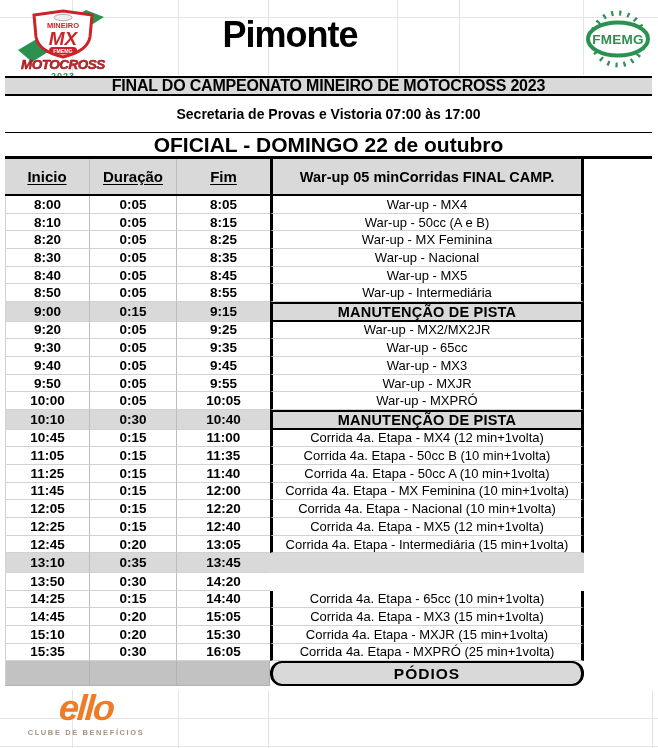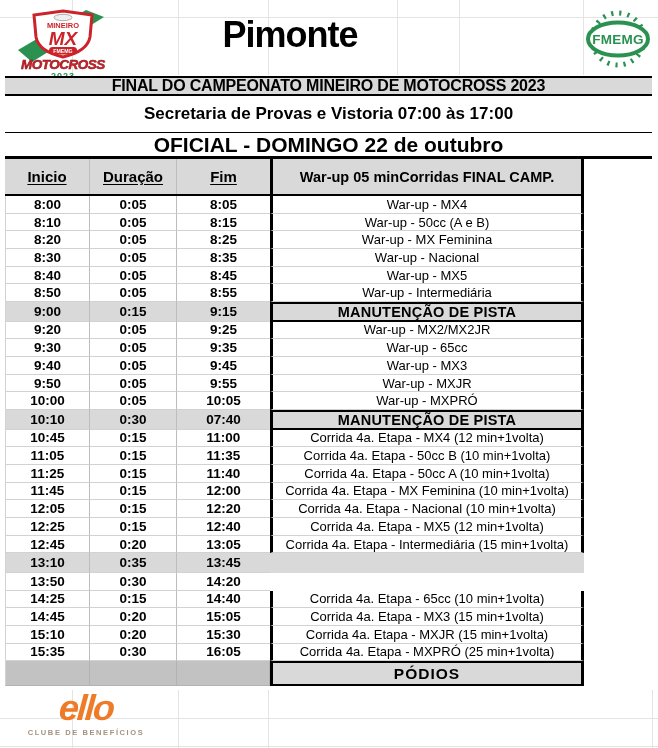--- a/index.html
+++ b/index.html
@@ -15,21 +15,21 @@
       font-size:36px;font-weight:bold;letter-spacing:-1px;}
   .logo-left{position:absolute;left:16px;top:4px;}
   .logo-right{position:absolute;left:583px;top:8px;}
 
   
   .banner{position:absolute;left:5px;width:647px;box-sizing:border-box;display:flex;
           align-items:center;justify-content:center;}
   .banner-champ{top:76px;height:20px;background:#d9d9d9;border-top:2px solid #000;
           border-bottom:2px solid #000;font-weight:bold;font-size:16px;letter-spacing:-0.2px;}
   .banner-secret{top:96px;height:37px;background:#fff;border-bottom:1px solid #000;
-          font-weight:bold;font-size:17px;}
+          font-weight:bold;font-size:14px;}
   .banner-oficial{top:133px;height:26px;background:#fff;border-bottom:3px solid #000;
           font-weight:bold;font-size:21px;}
 
   
   .sched{position:absolute;left:5px;top:159px;width:579px;box-sizing:border-box;}
   .hrow{display:flex;height:37px;background:#d9d9d9;border-bottom:2.5px solid #000;box-sizing:border-box;}
   .hcell{display:flex;align-items:center;justify-content:center;box-sizing:border-box;
          font-weight:bold;font-size:15px;}
   .hcell u{text-underline-offset:2px;}
   .c1{width:85px;border-right:1px solid #bdbdbd;}
@@ -44,21 +44,21 @@
   .row .tcell.c1{border-left:1px solid #d2d2d2;}
   .row .ecell{flex:1;display:flex;align-items:center;justify-content:center;box-sizing:border-box;
       font-size:13px;border-left:3px solid #000;border-right:3px solid #000;
       border-bottom:1px solid #d2d2d2;white-space:nowrap;}
   .row.section{height:19.5px;background:#d9d9d9;}
   .row.section .ecell{font-weight:bold;font-size:14.5px;letter-spacing:0.2px;
       border-top:2.5px solid #000;border-bottom:2.5px solid #000;}
   .row.podios{height:25px;background:#fff;}
   .row.podios .tcell{background:#c2c2c2;border-right:1px solid #b2b2b2;border-bottom:1px solid #b2b2b2;}
   .row.podios .ecell{background:#d9d9d9;font-weight:bold;font-size:15.5px;letter-spacing:1px;
-      border-top:2.5px solid #000;border-bottom:2.5px solid #000;}
+      border-top:2.5px solid #000;border-bottom:2.5px solid #000;border-radius:12px;}
 
   
   .sponsor{position:absolute;left:26px;top:690px;width:120px;text-align:center;}
   .sponsor-word{font-style:italic;font-weight:bold;font-size:36px;line-height:36px;
       color:#ee7b27;letter-spacing:-2px;transform:skewX(-4deg);}
   .sponsor-sub{margin-top:2px;font-size:7.5px;letter-spacing:1.6px;color:#a2937f;font-weight:bold;}
 </style>
 </head>
 <body>
 
@@ -204,21 +204,21 @@
   <div class="row normal">
     <div class="tcell c1 c-inicio">10:00</div>
     <div class="tcell c2 c-duracao">0:05</div>
     <div class="tcell c3 c-fim">10:05</div>
     <div class="ecell c-evento">War-up - MXPRÓ</div>
   </div>
 
   <div class="row section">
     <div class="tcell c1 c-inicio">10:10</div>
     <div class="tcell c2 c-duracao">0:30</div>
-    <div class="tcell c3 c-fim">07:40</div>
+    <div class="tcell c3 c-fim">10:40</div>
     <div class="ecell c-evento">MANUTENÇÃO DE PISTA</div>
   </div>
 
   <div class="row normal">
     <div class="tcell c1 c-inicio">10:45</div>
     <div class="tcell c2 c-duracao">0:15</div>
     <div class="tcell c3 c-fim">11:00</div>
     <div class="ecell c-evento">Corrida 4a. Etapa - MX4 (12 min+1volta)</div>
   </div>
 

